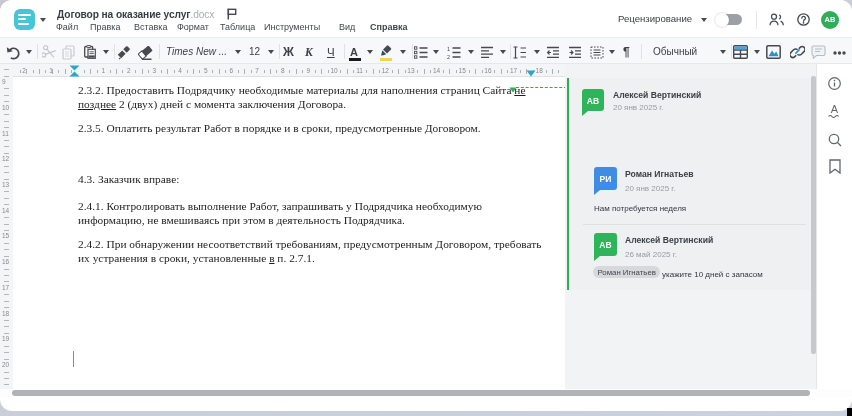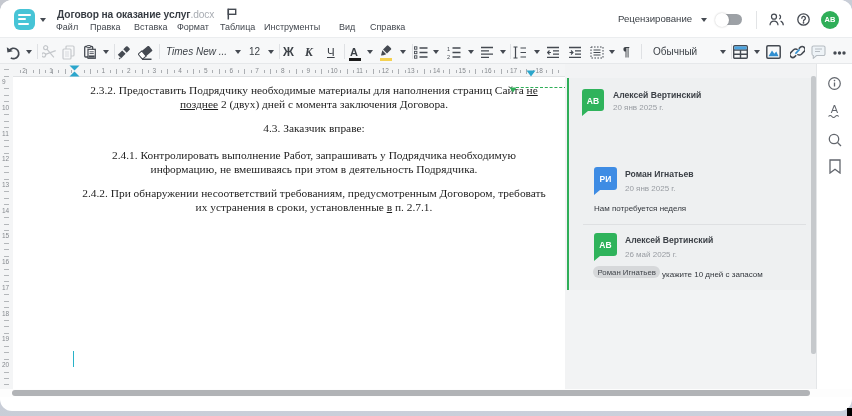--- a/index.html
+++ b/index.html
@@ -22,21 +22,21 @@
 
 .hruler{position:absolute;left:0;top:64px;width:568px;height:13px;background:#f4f5f6;border-bottom:1px solid #dfe1e3;}
 .rnum{position:absolute;top:3px;font-size:6.5px;color:#85898e;transform:translateX(-50%);}
 .vruler{position:absolute;left:0;top:64px;width:13px;height:325px;background:#f4f5f6;}
 .vnum{position:absolute;left:2px;font-size:6.5px;color:#85898e;}
 .vtick{position:absolute;left:4px;width:5px;height:1px;background:#b4b7ba;}
 .htick{position:absolute;top:6px;width:1px;height:3px;background:#acafb3;}.htick.h{top:5px;height:5px;}
 
 .page{position:absolute;left:13px;top:77px;width:552px;height:312px;background:#fff;}
 .doc{position:absolute;left:70px;top:82.5px;width:480px;font-family:"Liberation Serif",serif;font-size:11.4px;line-height:14px;color:#1e1e1e;}
-.doc p{margin:0 0 10px 8px;text-align:center;}
+.doc p{margin:0 0 10px 8px;}
 
 .panel{position:absolute;left:565px;top:64px;width:251px;height:325px;background:#f2f3f4;}
 .thread{position:absolute;left:2px;top:0;width:249px;height:212px;background:#eef0f1;border-left:2px solid #2fae58;}
 .cname{position:absolute;font-size:8.6px;font-weight:bold;color:#3c4147;}
 .cdate{position:absolute;font-size:8px;color:#989ca2;}
 .cbody{position:absolute;font-size:8px;color:#33373d;line-height:12.3px;}
 .chip{position:absolute;background:#d6d8da;border-radius:7px;font-size:7.8px;color:#42474d;padding:1.5px 4.5px;}
 
 .sbar{position:absolute;left:816px;top:64px;width:36px;height:325px;background:#fff;border-left:1px solid #e4e6e8;}
 
@@ -61,21 +61,21 @@
         <path d="M1.3 0.8 v10.8" stroke="#454a52" stroke-width="1.5"></path>
         <rect x="1.3" y="1.3" width="7.4" height="5" fill="none" stroke="#454a52" stroke-width="1.4"></rect>
       </svg>
   <div class="menu" style="left:56px;">Файл</div>
   <div class="menu" style="left:90px;">Правка</div>
   <div class="menu" style="left:134px;">Вставка</div>
   <div class="menu" style="left:177px;">Формат</div>
   <div class="menu" style="left:220px;">Таблица</div>
   <div class="menu" style="left:264px;">Инструменты</div>
   <div class="menu" style="left:339px;">Вид</div>
-  <div class="menu" style="left:370px;">Справка</div>
+  <div class="menu" style="left:370px;font-weight:bold;">Справка</div>
   <div class="abs" style="left:618px;top:13px;font-size:9.6px;color:#3c4147;">Рецензирование</div>
   <span class="caret" style="position:absolute;left:701px;top:18px;"></span>
   <div class="abs" style="left:716px;top:14px;width:26px;height:11px;border-radius:6px;background:#9da1a6;"></div>
   <div class="abs" style="left:715px;top:12.5px;width:14px;height:14px;border-radius:50%;background:#fff;box-shadow:0 0 2px rgba(0,0,0,0.25);"></div>
   <div class="abs" style="left:756px;top:11px;width:1px;height:18px;background:#e2e4e6;"></div>
   <svg class="abs" style="left:769px;top:13px" width="15" height="13" viewBox="0 0 15 13">
         <circle cx="5" cy="3.7" r="2.5" fill="none" stroke="#454a52" stroke-width="1.25"></circle>
         <path d="M1 12.2 c0.1 -2.7 1.8 -4.2 4 -4.2 s3.9 1.5 4 4.2" fill="none" stroke="#454a52" stroke-width="1.25"></path>
         <path d="M10.2 1.7 a2.5 2.5 0 0 1 0.1 4.4 M11.6 8.1 c1.7 0.6 2.6 2 2.7 4.1" fill="none" stroke="#454a52" stroke-width="1.25"></path>
       </svg>
@@ -381,20 +381,21 @@
       <div class="vnum" style="top:219.8px;">17</div>
       <div class="vnum" style="top:245.6px;">18</div>
       <div class="vnum" style="top:271.3px;">19</div>
       <div class="vnum" style="top:297.0px;">20</div>
     </div>
 
 <div class="page"></div>
 <div class="doc">
   <p>2.3.2. Предоставить Подрядчику необходимые материалы для наполнения страниц Сайта <u>не<br>
 позднее</u> 2 (двух) дней с момента заключения Договора.</p>
+  <p style="margin-bottom:37px;">2.3.5. Оплатить результат Работ в порядке и в сроки, предусмотренные Договором.</p>
   <p style="margin-bottom:13px;">4.3. Заказчик вправе:</p>
   <p>2.4.1. Контролировать выполнение Работ, запрашивать у Подрядчика необходимую<br>
 информацию, не вмешиваясь при этом в деятельность Подрядчика.</p>
   <p>2.4.2. При обнаружении несоответствий требованиям, предусмотренным Договором, требовать<br>
 их устранения в сроки, установленные <u>в</u> п. 2.7.1.</p>
 </div>
 <div class="abs" style="left:72.5px;top:351px;width:1.6px;height:16px;background:#28b2c8;"></div>
 
 <svg class="abs" style="left:509px;top:86.5px" width="8" height="6" viewBox="0 0 8 6">
       <path d="M0.5 0.5 L7.5 0.5 L4 5.5 Z" fill="#2fae58"></path>

